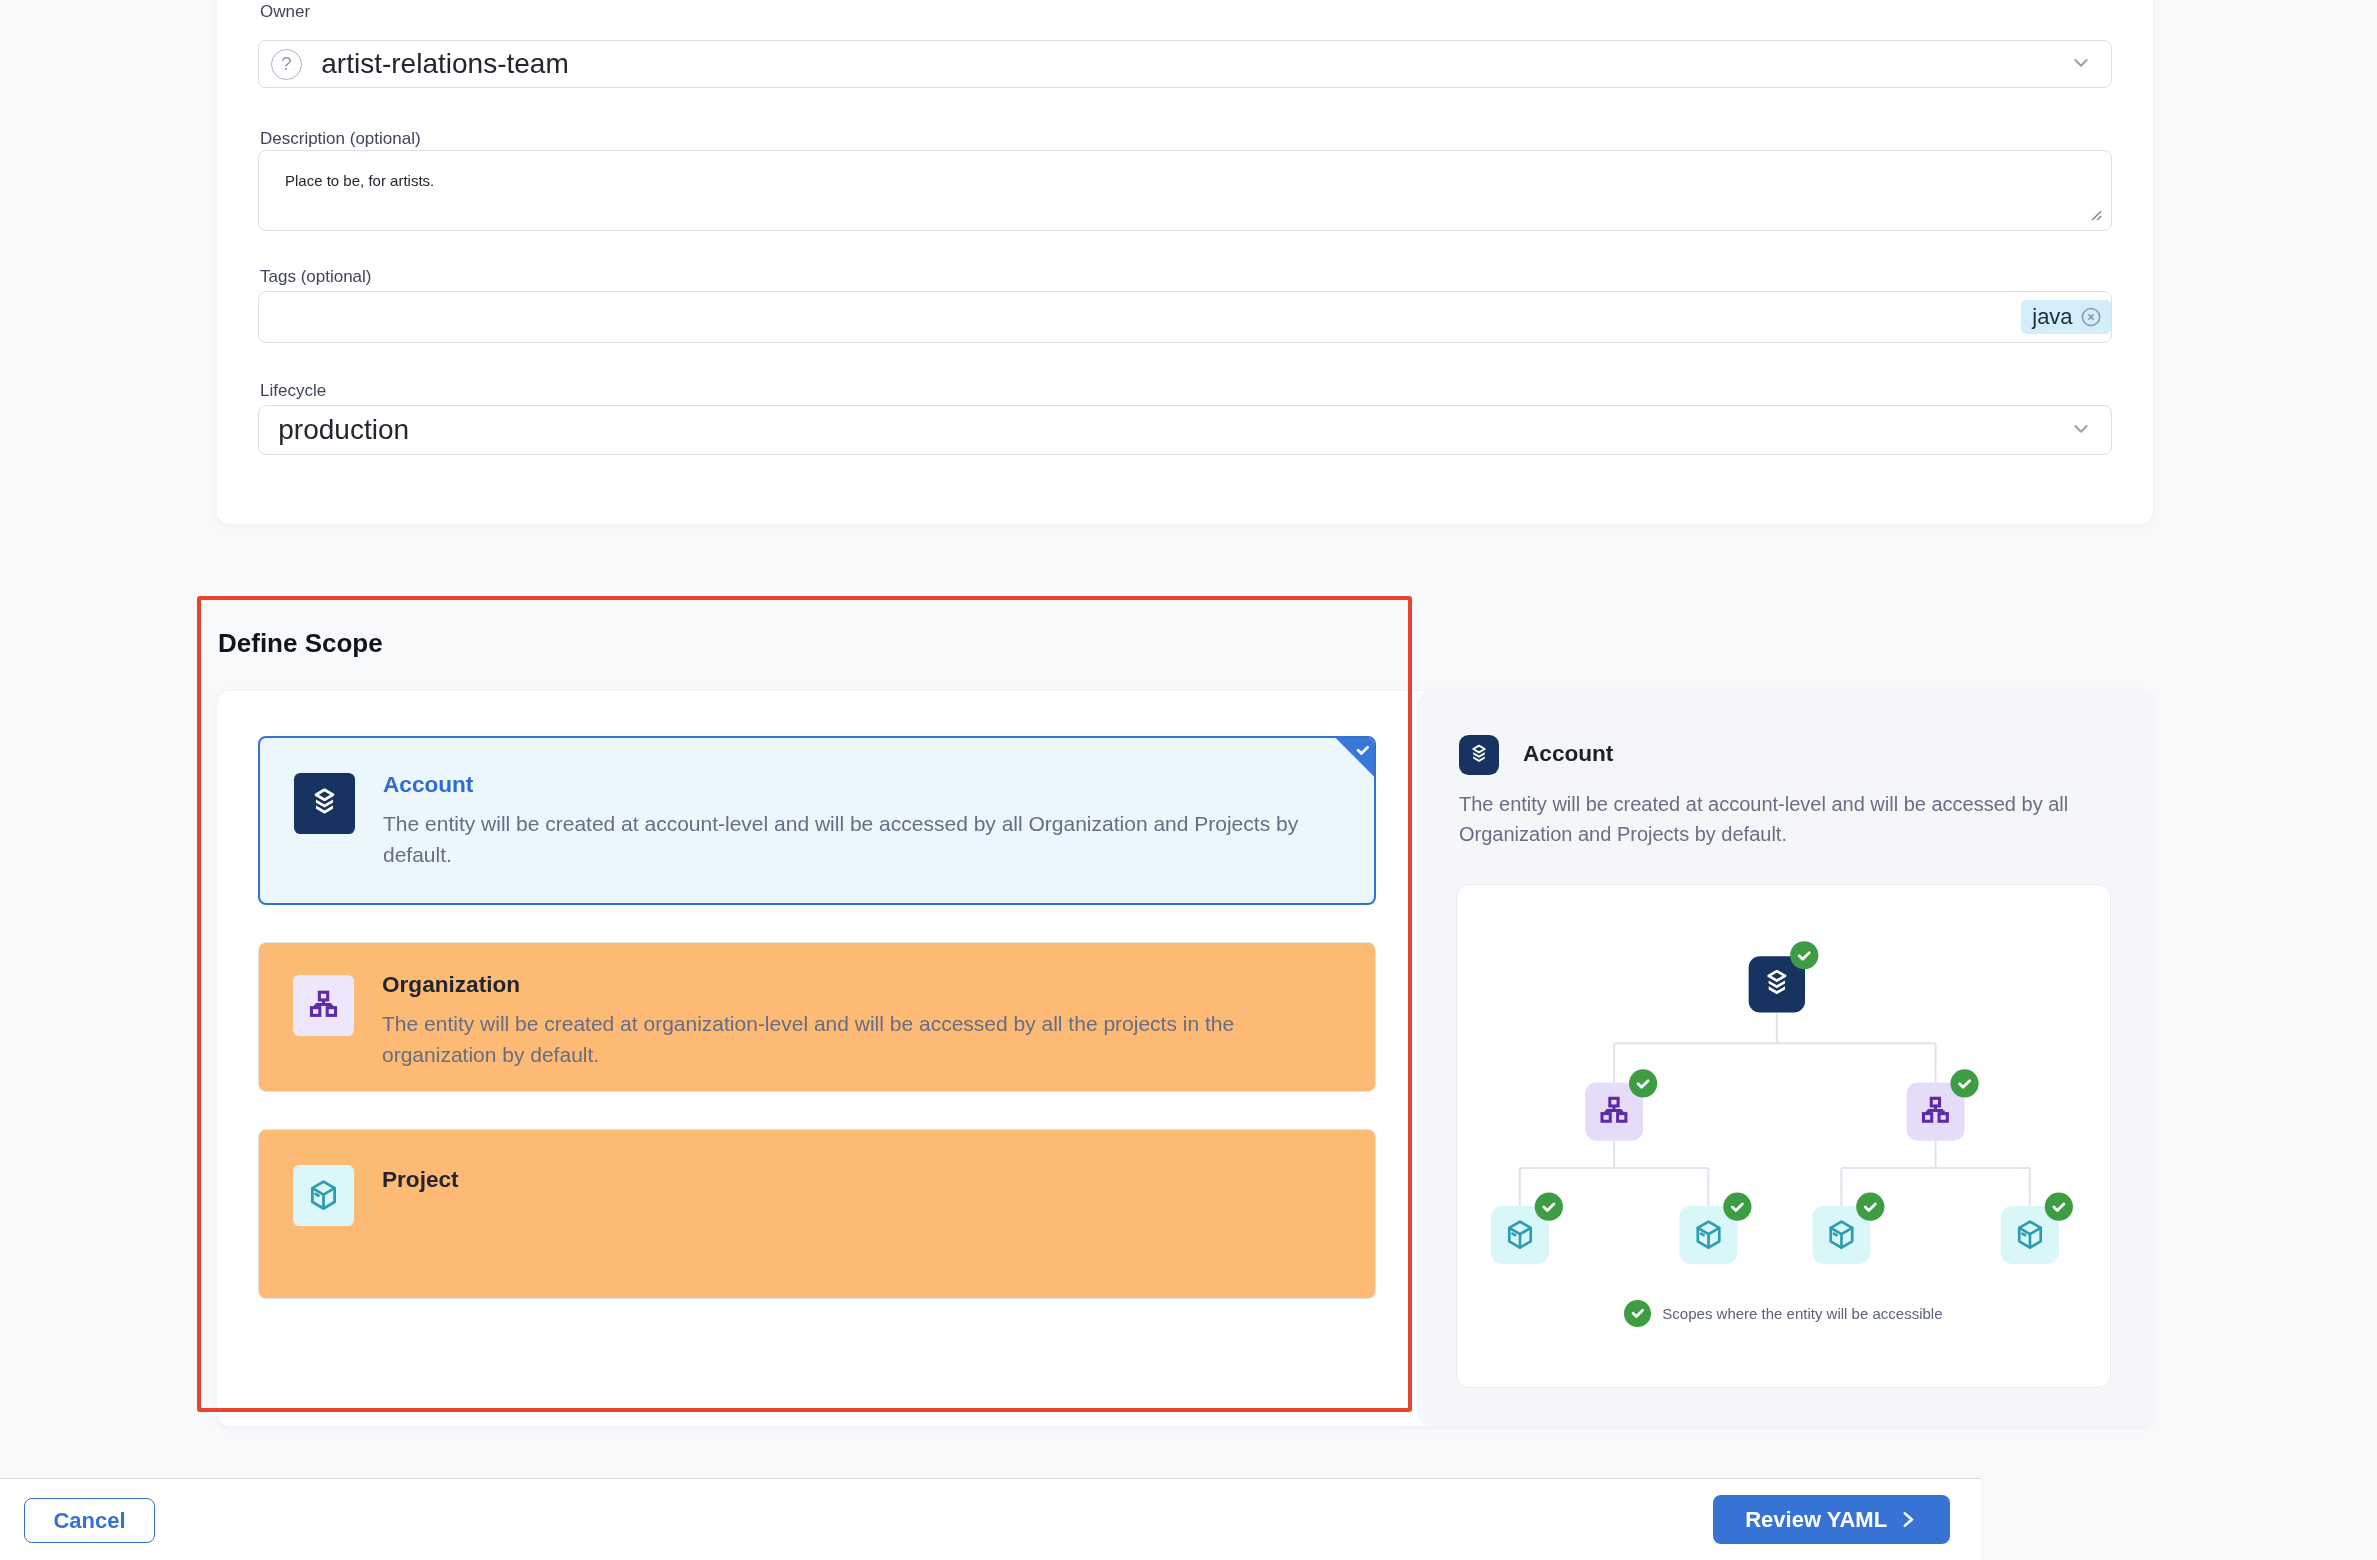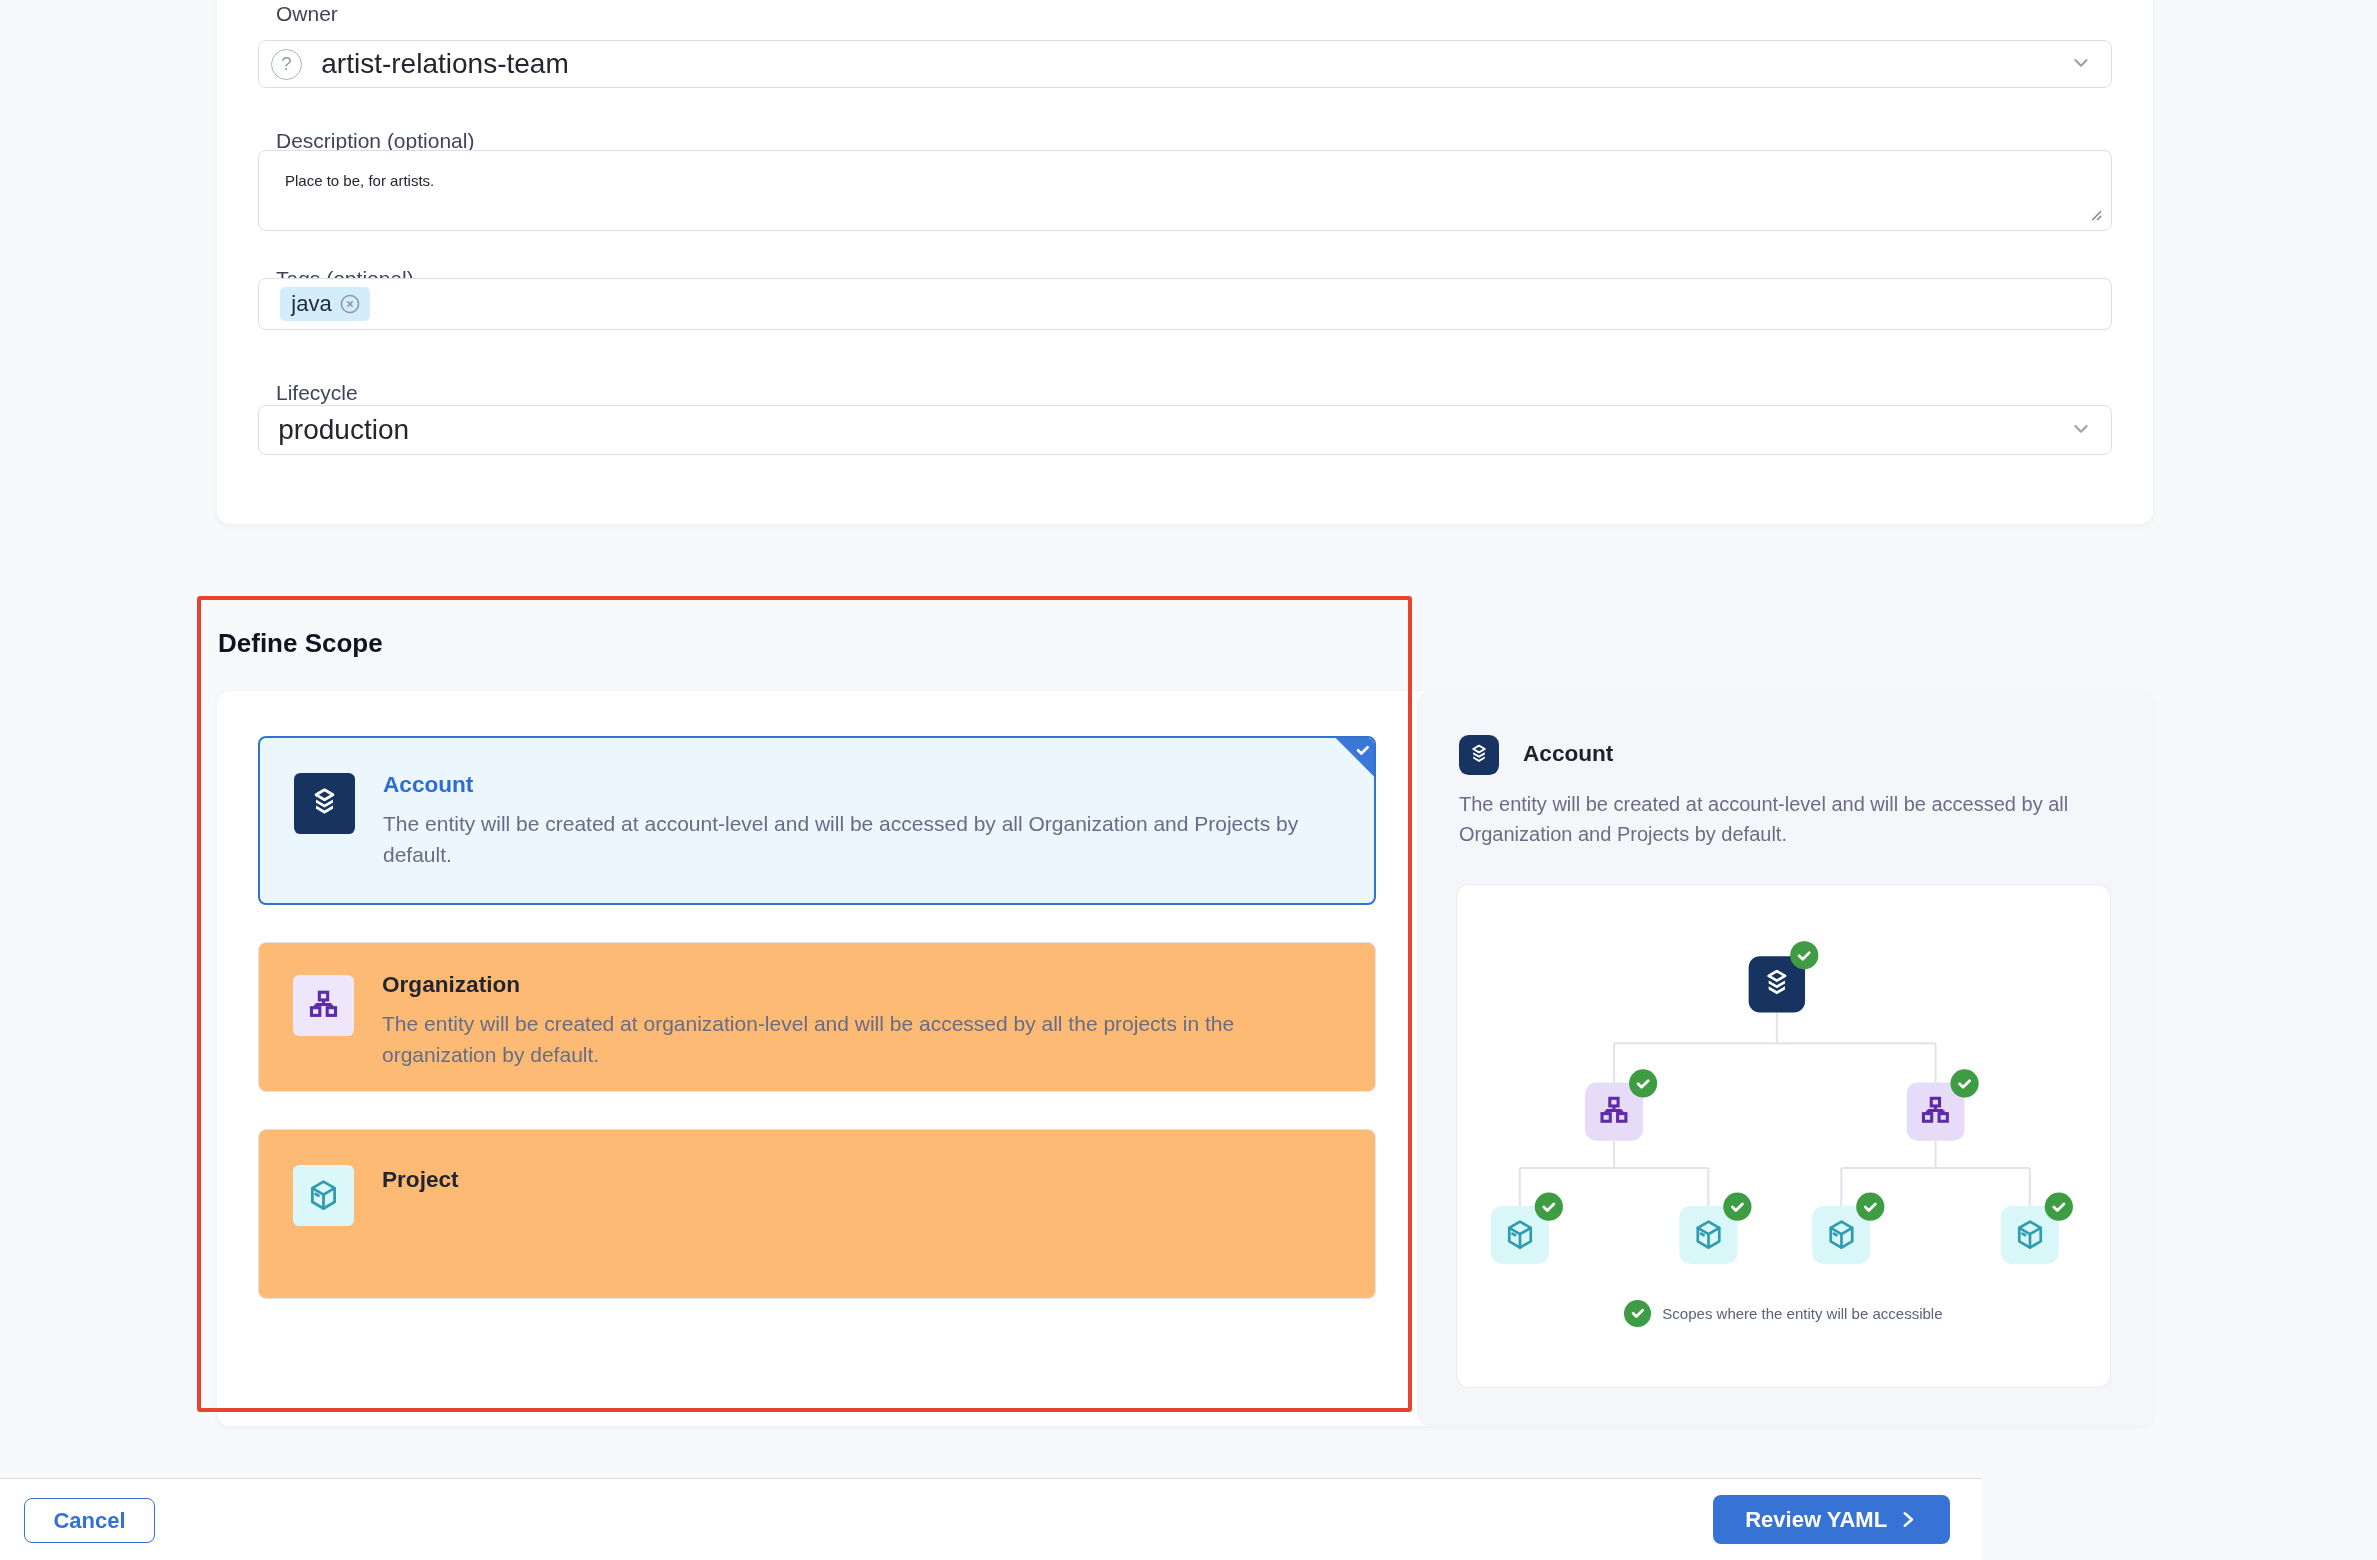--- a/index.html
+++ b/index.html
@@ -3,21 +3,21 @@
 <meta charset="utf-8">
 <style>
   * { margin:0; padding:0; box-sizing:border-box; }
   html,body { width:2377px; height:1560px; overflow:hidden; }
   body { font-family:"Liberation Sans", sans-serif; background:#f8f9fb; }
   #screen { position:relative; width:2377px; height:1560px; background:#f8f9fb; }
 
   
   .card-top { position:absolute; left:217px; top:-35px; width:1936px; height:559px;
     background:#ffffff; border-radius:13px; box-shadow:0 1.6px 6.4px rgba(20,30,60,.05); }
-  .field-label { position:absolute; left:43px; font-size:21px; color:#3f455a;margin-left:16px; }
+  .field-label { position:absolute; left:43px; font-size:17px; color:#3f455a; }
   .field { position:absolute; left:41px; width:1854px; background:#fff;
     border:1.6px solid #dcdfe9; border-radius:8px; display:flex; align-items:center; }
   .field .value { font-size:28px; color:#22262f; }
   .chev { position:absolute; right:17.7px; top:50%; transform:translateY(-50%); }
   textarea.field { font-family:"Liberation Sans", sans-serif; font-size:15px; color:#22262f;
     padding:21px 26px; resize:none; outline:none; }
   .resize-glyph { position:absolute; }
 
   .help-circle { width:31px; height:31px; border:1.6px solid #abb1c4; border-radius:50%;
     color:#8f97ad; font-size:18.5px; display:flex; align-items:center; justify-content:center; }
@@ -124,21 +124,21 @@
 
     <div class="field-label" style="top:164px">Description (optional)</div>
     <textarea class="field" style="top: 185px; height: 81px;">Place to be, for artists.</textarea>
     <span class="resize-glyph" style="left:1868px; top:239px;">
       <svg width="19.3" height="19.3" viewBox="0 0 24 24">
           <path d="M20 9 L9 20 M20 15 L15 20" stroke="#7c8293" stroke-width="1.8" fill="none"></path>
         </svg>
     </span>
 
     <div class="field-label" style="top:302px">Tags (optional)</div>
-    <div class="field" style="top:313px; height:52px;">
+    <div class="field" style="top:326px; height:52px;justify-content:flex-end;">
       <span class="tag-chip" style="margin-left:21px">
         <span>java</span>
         <span style="display:flex">
           <svg width="24" height="24" viewBox="0 0 24 24">
               <circle cx="12" cy="12" r="8.6" fill="none" stroke="#8f96aa" stroke-width="1.5"></circle>
               <path d="M9.4 9.4 L14.6 14.6 M14.6 9.4 L9.4 14.6" stroke="#8f96aa" stroke-width="1.5"></path>
             </svg>
         </span>
       </span>
     </div>

